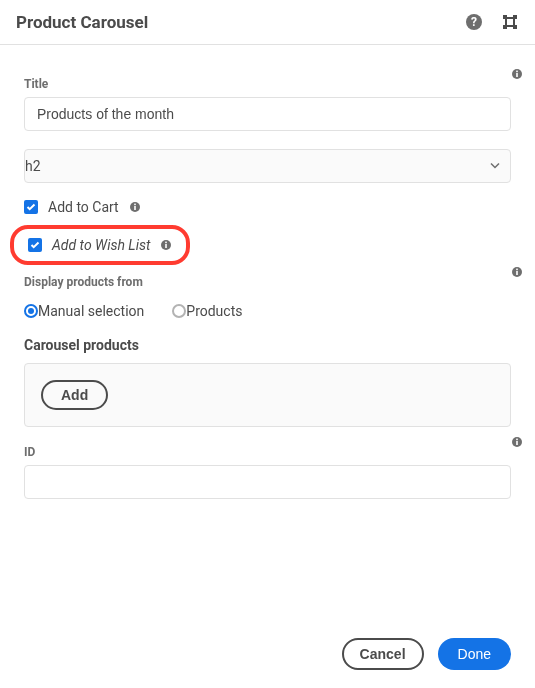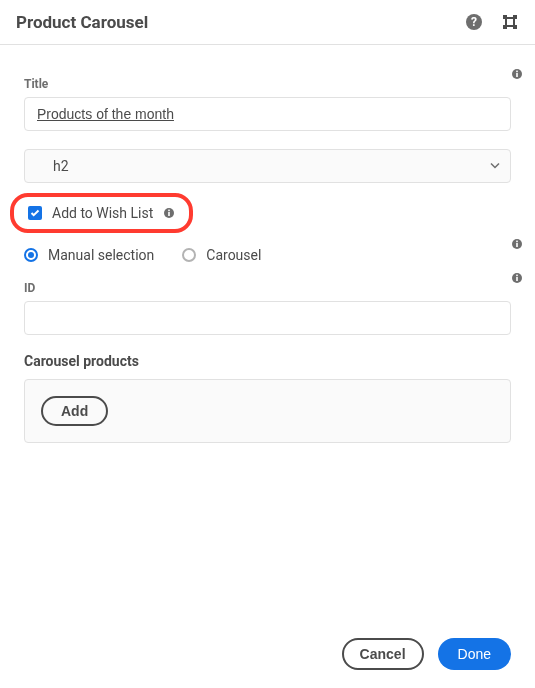--- a/index.html
+++ b/index.html
@@ -45,31 +45,30 @@
   }
   .text-input {
     width: 100%;
     height: 34px;
     border: 1px solid #e1e1e1;
     border-radius: 4px;
     padding: 0 12px;
     font-size: 14px;
     color: #4b4b4b;
     background: #fff;
-    text-decoration: underline;
   }
   .select-wrap {
     position: relative; width: 100%;
   }
   .select-input {
     width: 100%; height: 34px;
     border: 1px solid #e1e1e1;
     border-radius: 4px;
     background: #fafafa;
-    padding: 0 36px 0 28px;
+    padding: 0 36px 0 0;
     font-size: 14px;
     color: #4b4b4b;
     display: flex; align-items: center;
     cursor: pointer;
   }
   .chevron {
     position: absolute; right: 10px; top: 50%; transform: translateY(-50%);
     color: #6e6e6e;
   }
   .chk-row {
@@ -86,25 +85,26 @@
   .chk-label { font-size: 14px; color: #4b4b4b; }
   .inline-info { color: #6e6e6e; display: inline-flex; }
   .highlight-ring {
     border: 4px solid #ff3b30;
     border-radius: 18px;
     padding: 8px 14px;
     display: inline-flex;
     align-items: center;
     gap: 10px;
     margin-left: -14px;
+    font-style: italic;
   }
   .radio-row {
     display: flex; align-items: center; gap: 28px; margin-top: 14px;
   }
-  .radio-opt { display: flex; align-items: center; gap: 10px; cursor: pointer; }
+  .radio-opt { display: flex; align-items: center; cursor: pointer; }
   .radio-outer {
     width: 14px; height: 14px; border-radius: 50%;
     border: 2px solid #b3b3b3; display: inline-flex;
     align-items: center; justify-content: center;
   }
   .radio-outer.sel { border-color: #1473e6; }
   .radio-inner {
     width: 6px; height: 6px; border-radius: 50%; background: #1473e6;
   }
   .radio-label { font-size: 14px; color: #4b4b4b; }
@@ -175,20 +175,35 @@
           <span>h2</span>
         </div>
       <span class="chevron">
         <svg width="12" height="12" viewBox="0 0 12 12">
             <path d="M2 4l4 4 4-4" fill="none" stroke="#6e6e6e" stroke-width="1.5"></path>
           </svg>
       </span>
     </div>
   </div>
 
+  <div class="chk-row">
+    <span class="chk">
+      <svg width="10" height="10" viewBox="0 0 10 10">
+          <path d="M1.5 5l2.2 2.2L8.5 2.5" fill="none" stroke="#fff" stroke-width="2"></path>
+        </svg>
+    </span>
+    <span class="chk-label">Add to Cart</span>
+    <span class="inline-info">
+      <svg width="12" height="12" viewBox="0 0 12 12">
+          <circle cx="6" cy="6" r="5" fill="#6e6e6e"></circle>
+          <rect x="5.2" y="5" width="1.6" height="4" fill="#fff"></rect>
+          <rect x="5.2" y="2.6" width="1.6" height="1.6" fill="#fff"></rect>
+        </svg>
+    </span>
+  </div>
 
   <div class="chk-row" style="margin-top:10px">
     <div class="highlight-ring">
       <span class="chk">
         <svg width="10" height="10" viewBox="0 0 10 10">
             <path d="M1.5 5l2.2 2.2L8.5 2.5" fill="none" stroke="#fff" stroke-width="2"></path>
           </svg>
       </span>
       <span class="chk-label">Add to Wish List</span>
       <span class="inline-info">
@@ -202,51 +217,52 @@
   </div>
 
   <div class="form-row" style="margin-top:10px">
     <span class="info-corner">
       <svg width="12" height="12" viewBox="0 0 12 12">
           <circle cx="6" cy="6" r="5" fill="#6e6e6e"></circle>
           <rect x="5.2" y="5" width="1.6" height="4" fill="#fff"></rect>
           <rect x="5.2" y="2.6" width="1.6" height="1.6" fill="#fff"></rect>
         </svg>
     </span>
+    <label class="field-label">Display products from</label>
     <div class="radio-row">
       <div class="radio-opt">
         <span class="radio-outer sel">
             <span class="radio-inner"></span>
           </span>
         <span class="radio-label">Manual selection</span>
       </div>
       <div class="radio-opt">
         <span class="radio-outer"></span>
-        <span class="radio-label">Carousel</span>
+        <span class="radio-label">Products</span>
       </div>
     </div>
-  </div>
-
-  <div class="form-row">
-    <span class="info-corner">
-      <svg width="12" height="12" viewBox="0 0 12 12">
-          <circle cx="6" cy="6" r="5" fill="#6e6e6e"></circle>
-          <rect x="5.2" y="5" width="1.6" height="4" fill="#fff"></rect>
-          <rect x="5.2" y="2.6" width="1.6" height="1.6" fill="#fff"></rect>
-        </svg>
-    </span>
-    <label class="field-label">ID</label>
-    <input class="text-input" value="" style="">
   </div>
 
   <div class="form-row">
     <label class="field-label" style="font-size:14px;color:#4b4b4b;margin-bottom:10px">Carousel products</label>
     <div class="products-box">
       <button class="pill-btn">Add</button>
     </div>
+  </div>
+
+  <div class="form-row">
+    <span class="info-corner">
+      <svg width="12" height="12" viewBox="0 0 12 12">
+          <circle cx="6" cy="6" r="5" fill="#6e6e6e"></circle>
+          <rect x="5.2" y="5" width="1.6" height="4" fill="#fff"></rect>
+          <rect x="5.2" y="2.6" width="1.6" height="1.6" fill="#fff"></rect>
+        </svg>
+    </span>
+    <label class="field-label">ID</label>
+    <input class="text-input" value="" style="">
   </div>
 
 </div>
 
 <div class="footer">
   <button class="btn-outline">Cancel</button>
   <button class="btn-primary">Done</button>
 </div>
 
 </body></html>

